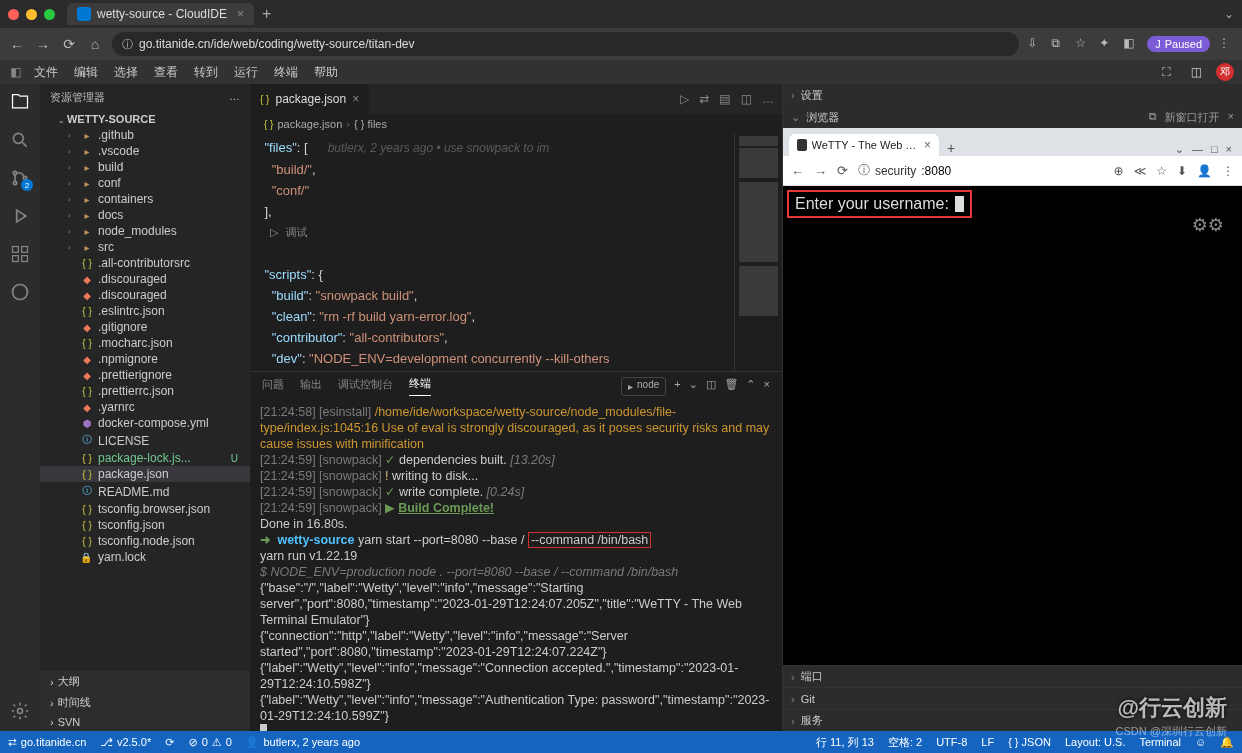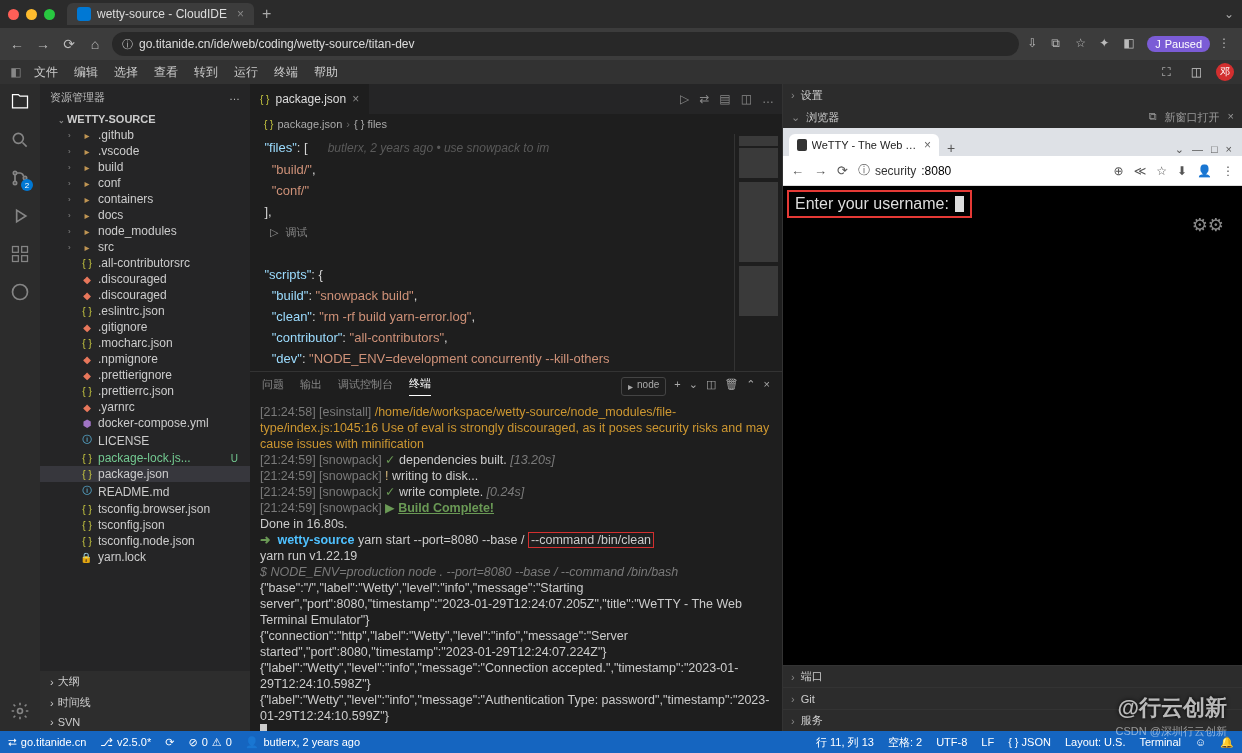--- a/index.html
+++ b/index.html
@@ -405,21 +405,21 @@
           <span>⌃</span>
           <span>×</span>
         </div>
       </div>
       <div class="terminal" id="terminal"><span class="t-ts">[21:24:58] </span><span class="t-tag-g">[esinstall] </span><span class="t-path">/home/ide/workspace/wetty-source/node_modules/file-type/index.js:1045:16</span><span class="t-path"> Use of eval is strongly discouraged, as it poses security risks and may cause issues with minification</span>
 <span class="t-ts">[21:24:59] </span><span class="t-tag-g">[snowpack] </span><span class="t-ok">✓ </span><span class="">dependencies built. </span><span class="t-dim">[13.20s]</span>
 <span class="t-ts">[21:24:59] </span><span class="t-tag-g">[snowpack] </span><span class="t-warn">! </span><span class="">writing to disk...</span>
 <span class="t-ts">[21:24:59] </span><span class="t-tag-g">[snowpack] </span><span class="t-ok">✓ </span><span class="">write complete. </span><span class="t-dim">[0.24s]</span>
 <span class="t-ts">[21:24:59] </span><span class="t-tag-g">[snowpack] </span><span class="t-ok">▶ </span><span class="t-build">Build Complete!</span>
 <span class="">Done in 16.80s.</span>
-<span class="t-prompt">➜  </span><span class="t-project">wetty-source</span><span class=""> yarn start --port=8080 --base / </span><span class="t-cmd-hl">--command /bin/clean</span>
+<span class="t-prompt">➜  </span><span class="t-project">wetty-source</span><span class=""> yarn start --port=8080 --base / </span><span class="t-cmd-hl">--command /bin/bash</span>
 <span class="">yarn run v1.22.19</span>
 <span class="t-dim">$ NODE_ENV=production node . --port=8080 --base / --command /bin/bash</span>
 <span class="">{"base":"/","label":"Wetty","level":"info","message":"Starting server","port":8080,"timestamp":"2023-01-29T12:24:07.205Z","title":"WeTTY - The Web Terminal Emulator"}</span>
 <span class="">{"connection":"http","label":"Wetty","level":"info","message":"Server started","port":8080,"timestamp":"2023-01-29T12:24:07.224Z"}</span>
 <span class="">{"label":"Wetty","level":"info","message":"Connection accepted.","timestamp":"2023-01-29T12:24:10.598Z"}</span>
 <span class="">{"label":"Wetty","level":"info","message":"Authentication Type: password","timestamp":"2023-01-29T12:24:10.599Z"}</span>
 <span style="background:#ccc;display:inline-block;width:7px;height:13px;"></span></div>
     </div>
   </div>
 

